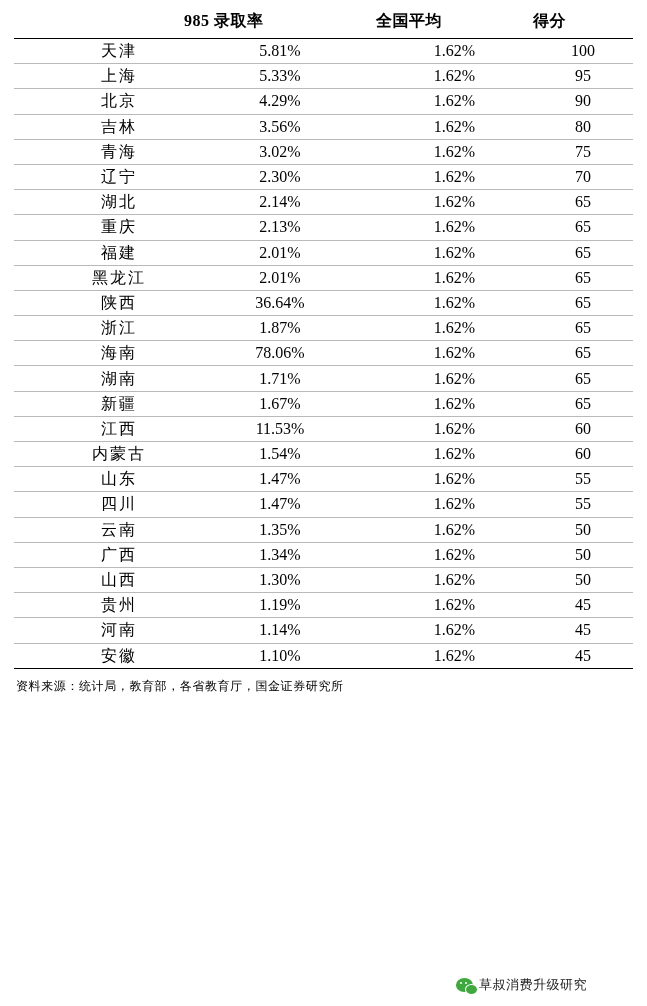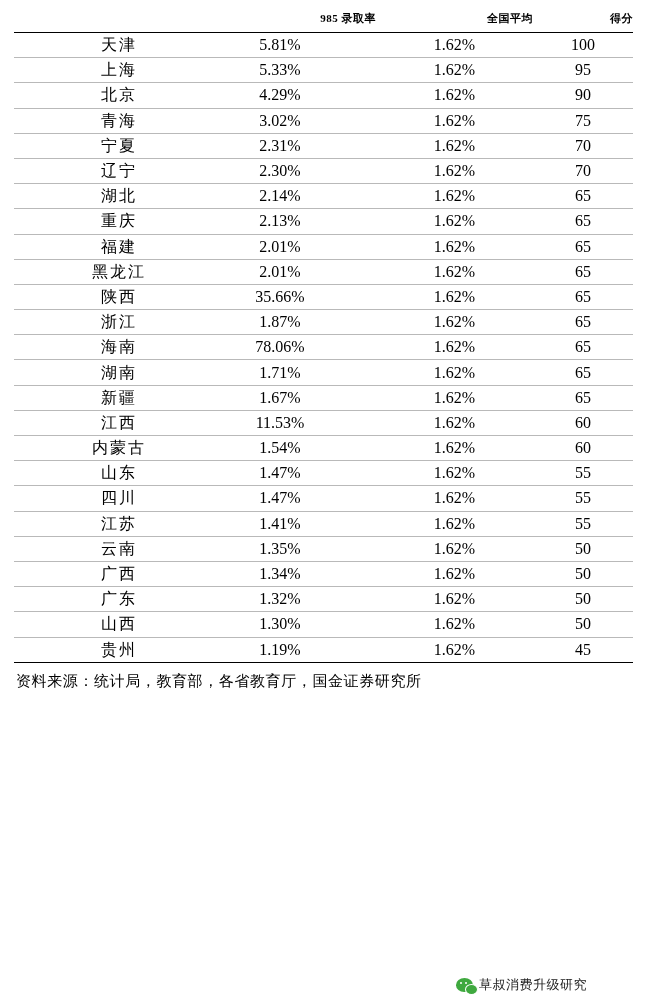--- a/index.html
+++ b/index.html
@@ -28,24 +28,24 @@
     margin: 6px 14px 0 14px;
     table-layout: fixed;
   }
   table.data col.c0 { width: 170px; }
   table.data col.c1 { width: 192px; }
   table.data col.c2 { width: 157px; }
   table.data col.c3 { width: 100px; }
 
   table.data thead th {
     font-weight: bold;
-    font-size: 11px;
+    font-size: 16px;
     padding: 5px 0 6px 0;
     border-bottom: 1.6px solid #000;
-    text-align: right;
+    text-align: left;
     letter-spacing: 0.5px;
   }
   table.data thead th.blank {
     border-bottom: 1.6px solid #000;
   }
   table.data tbody td {
     font-size: 16px;
     padding: 3.1px 0 3.1px 0;
     border-bottom: 0.9px solid #b9b9b9;
     text-align: center;
@@ -58,21 +58,21 @@
   td.region {
     text-align: left;
     padding-left: 40px !important;
     letter-spacing: 2px;
   }
   td.num {
     font-family: "Liberation Serif", "DejaVu Serif", serif;
   }
   .source {
     margin: 9px 0 0 16px;
-    font-size: 15px;
+    font-size: 12px;
     letter-spacing: 0.6px;
     color: #000;
     font-family: "Liberation Sans", sans-serif;
   }
   .footer-brand {
     position: absolute;
     right: 60px;
     bottom: 18px;
     display: flex;
     align-items: center;
@@ -147,32 +147,32 @@
           <td class="num">1.62%</td>
           <td class="num">95</td>
         </tr>
         <tr>
           <td class="region">北京</td>
           <td class="num">4.29%</td>
           <td class="num">1.62%</td>
           <td class="num">90</td>
         </tr>
         <tr>
+          <td class="region">吉林</td>
+          <td class="num">3.56%</td>
+          <td class="num">1.62%</td>
+          <td class="num">80</td>
+        </tr>
+        <tr>
           <td class="region">青海</td>
           <td class="num">3.02%</td>
           <td class="num">1.62%</td>
           <td class="num">75</td>
         </tr>
         <tr>
-          <td class="region">宁夏</td>
-          <td class="num">2.31%</td>
-          <td class="num">1.62%</td>
-          <td class="num">70</td>
-        </tr>
-        <tr>
           <td class="region">辽宁</td>
           <td class="num">2.30%</td>
           <td class="num">1.62%</td>
           <td class="num">70</td>
         </tr>
         <tr>
           <td class="region">湖北</td>
           <td class="num">2.14%</td>
           <td class="num">1.62%</td>
           <td class="num">65</td>
@@ -190,21 +190,21 @@
           <td class="num">65</td>
         </tr>
         <tr>
           <td class="region">黑龙江</td>
           <td class="num">2.01%</td>
           <td class="num">1.62%</td>
           <td class="num">65</td>
         </tr>
         <tr>
           <td class="region">陕西</td>
-          <td class="num">35.66%</td>
+          <td class="num">36.64%</td>
           <td class="num">1.62%</td>
           <td class="num">65</td>
         </tr>
         <tr>
           <td class="region">浙江</td>
           <td class="num">1.87%</td>
           <td class="num">1.62%</td>
           <td class="num">65</td>
         </tr>
         <tr>
@@ -243,52 +243,52 @@
           <td class="num">1.62%</td>
           <td class="num">55</td>
         </tr>
         <tr>
           <td class="region">四川</td>
           <td class="num">1.47%</td>
           <td class="num">1.62%</td>
           <td class="num">55</td>
         </tr>
         <tr>
-          <td class="region">江苏</td>
-          <td class="num">1.41%</td>
-          <td class="num">1.62%</td>
-          <td class="num">55</td>
-        </tr>
-        <tr>
           <td class="region">云南</td>
           <td class="num">1.35%</td>
           <td class="num">1.62%</td>
           <td class="num">50</td>
         </tr>
         <tr>
           <td class="region">广西</td>
           <td class="num">1.34%</td>
           <td class="num">1.62%</td>
           <td class="num">50</td>
         </tr>
         <tr>
-          <td class="region">广东</td>
-          <td class="num">1.32%</td>
-          <td class="num">1.62%</td>
-          <td class="num">50</td>
-        </tr>
-        <tr>
           <td class="region">山西</td>
           <td class="num">1.30%</td>
           <td class="num">1.62%</td>
           <td class="num">50</td>
         </tr>
         <tr>
           <td class="region">贵州</td>
           <td class="num">1.19%</td>
+          <td class="num">1.62%</td>
+          <td class="num">45</td>
+        </tr>
+        <tr>
+          <td class="region">河南</td>
+          <td class="num">1.14%</td>
+          <td class="num">1.62%</td>
+          <td class="num">45</td>
+        </tr>
+        <tr>
+          <td class="region">安徽</td>
+          <td class="num">1.10%</td>
           <td class="num">1.62%</td>
           <td class="num">45</td>
         </tr>
       </tbody>
   </table>
 
   <div class="source">资料来源：统计局，教育部，各省教育厅，国金证券研究所</div>
 
   <div class="footer-brand">
     <span class="wechat-badge">

